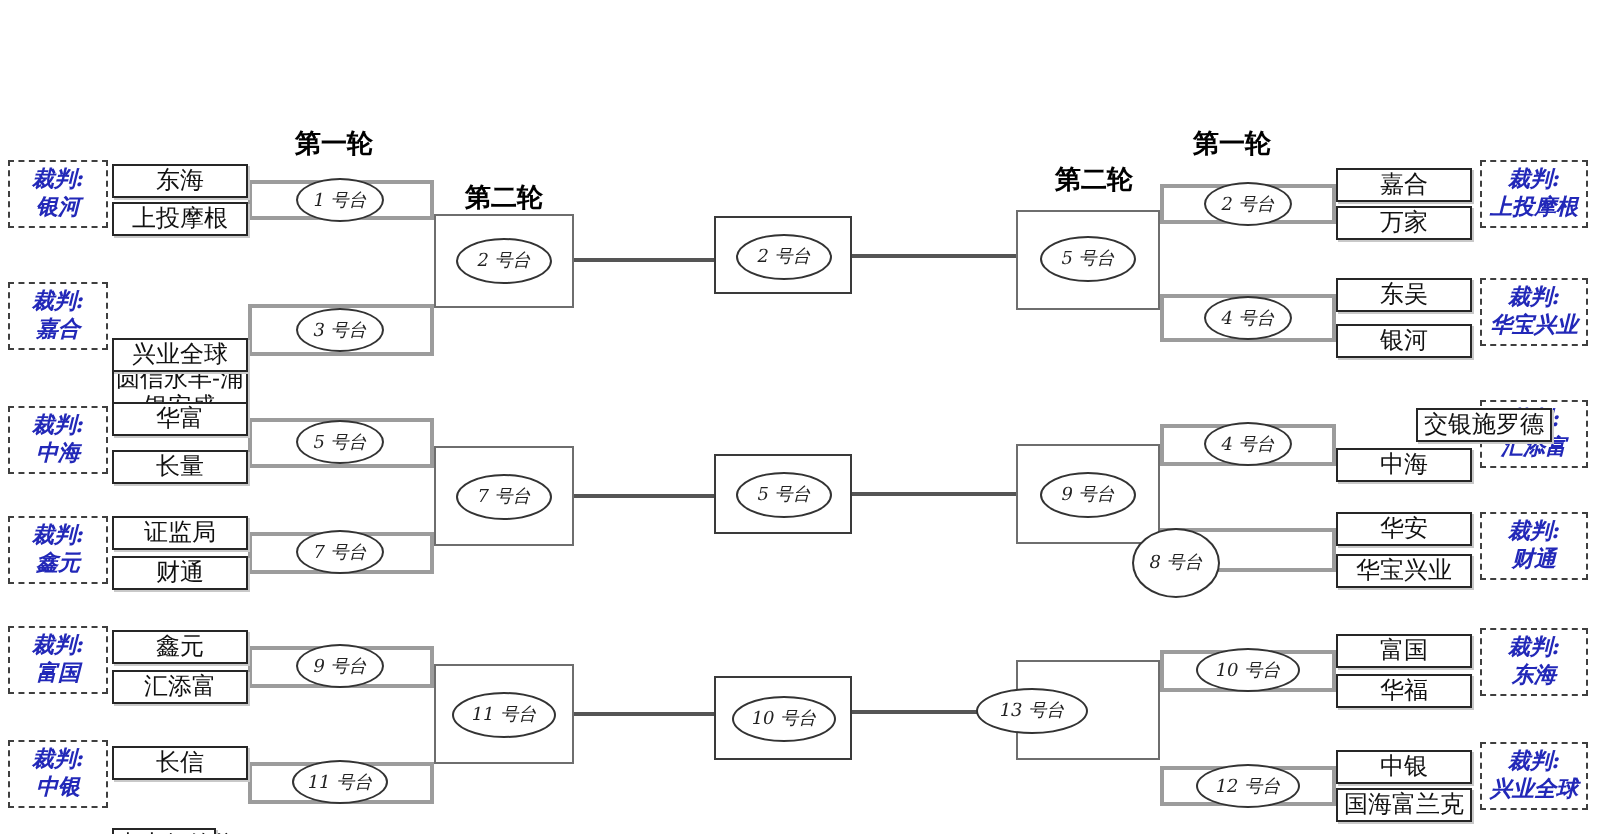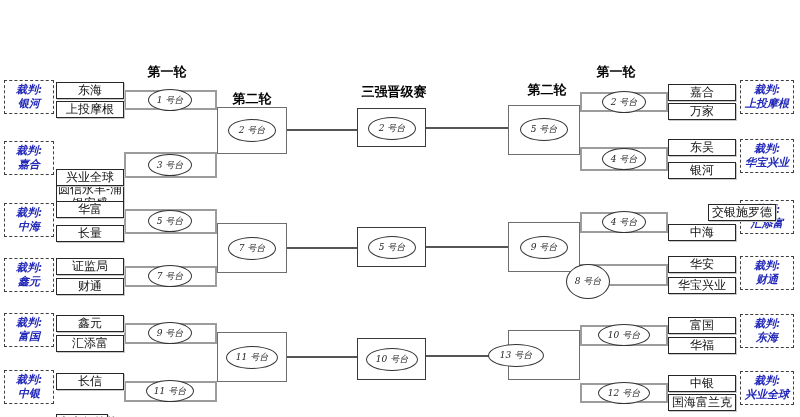--- a/index.html
+++ b/index.html
@@ -25,21 +25,20 @@
        font-family:"DejaVu Serif","Liberation Serif",serif;background:#fff;}
 </style>
 </head>
 <body>
 
 <div id="stage">
 
 
   <div class="abs hdr" style="left:132px;top:63px;width:70px;">第一轮</div>
   <div class="abs hdr" style="left:217px;top:90px;width:70px;">第二轮</div>
-  <div class="abs hdr" style="left:344px;top:83px;width:100px;">三强晋级赛</div>
   <div class="abs hdr" style="left:512px;top:81px;width:70px;">第二轮</div>
   <div class="abs hdr" style="left:581px;top:63px;width:70px;">第一轮</div>
 
   <div class="abs ref" style="left:4px;top:80px;width:50px;height:34px;">
     <div>裁判:</div>
     <div>银河</div>
   </div>
   <div class="abs ref" style="left:4px;top:141px;width:50px;height:34px;">
     <div>裁判:</div>
     <div>嘉合</div>

